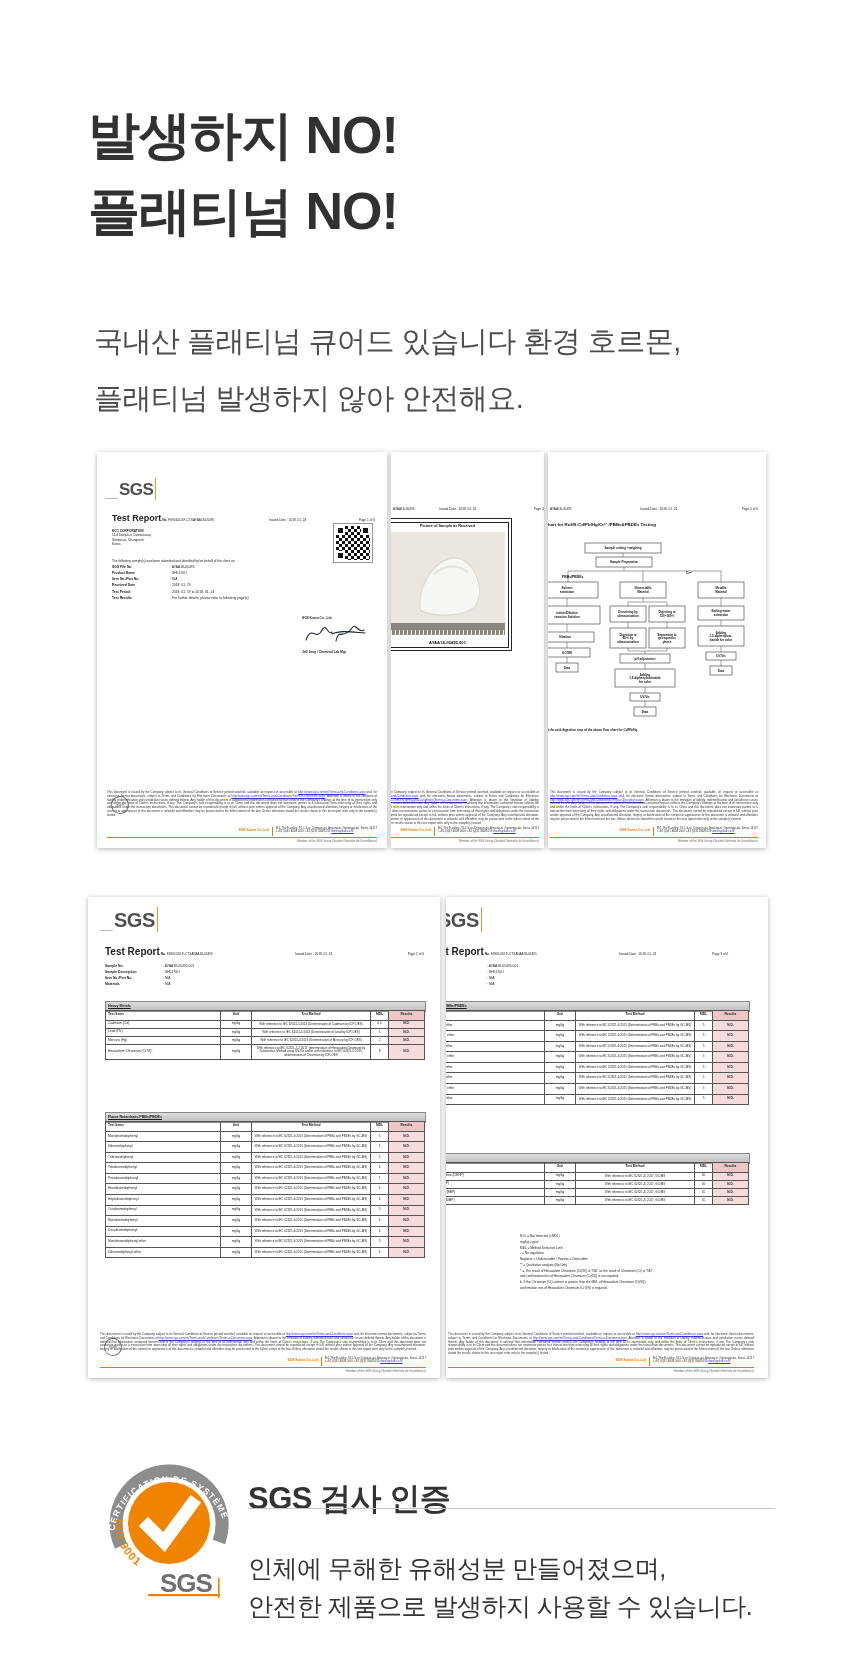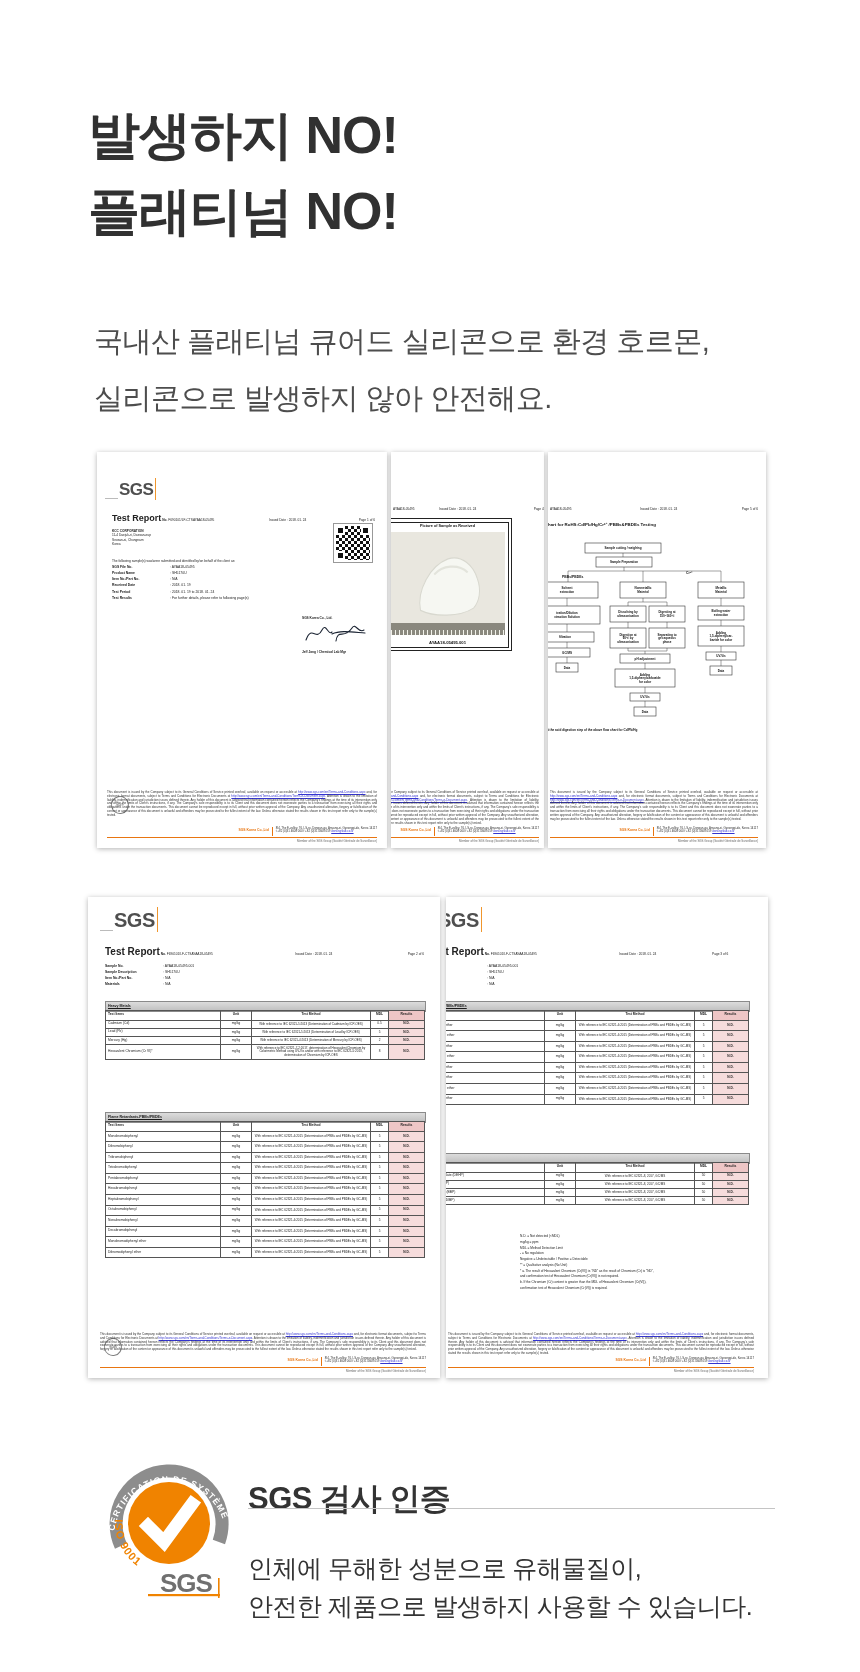--- a/index.html
+++ b/index.html
@@ -82,22 +82,22 @@
   .sig-name{font-size:3.2px;font-weight:bold;color:#222;}
 </style>
 </head>
 <body>
 
 <h1 class="abs hero-title">
   <span>발생하지 NO!</span><br>
   <span>플래티넘 NO!</span>
 </h1>
 <p class="abs hero-sub">
-  <span>국내산 플래티넘 큐어드 실리콘으로 환경 호르몬,</span><br>
-  <span>실리콘으로 발생하지 않아 안전해요.</span>
+  <span>국내산 플래티넘 큐어드 있습니다 환경 호르몬,</span><br>
+  <span>플래티넘 발생하지 않아 안전해요.</span>
 </p>
 
 <section class="abs docs-row row1">
 
   <article class="page p1">
     <div class="doc-logo" style="left:22px;top:28px;font-size:17px;">SGS</div>
     <div class="rep-line" style="left:15px;top:61px;">
       <span class="rep-title" style="font-size:9px;">Test Report</span>
       <span style="font-weight:bold;">No.</span>
       <span>F690101/LF-CTSAYAA18-05495</span>
@@ -779,16 +779,16 @@
       <textPath href="#arcIso" startOffset="2%">ISO 9001</textPath>
     </text>
     <text x="62" y="146" font-size="26" font-weight="bold" fill="#707070" letter-spacing="-1">SGS</text>
     <rect x="50" y="148" width="72" height="2.2" fill="#f08300"></rect>
     <rect x="120" y="132" width="1.6" height="20" fill="#f08300"></rect>
   </svg>
 
   <h2 class="abs cert-title">SGS 검사 인증</h2>
   <div class="abs cert-rule"></div>
   <p class="abs cert-body">
-    <span>인체에 무해한 성분으로 유해물질이,</span><br>
+    <span>인체에 무해한 유해성분 만들어졌으며,</span><br>
     <span>안전한 제품으로 발생하지 사용할 수 있습니다.</span>
   </p>
 </section>
 
 </body></html>

